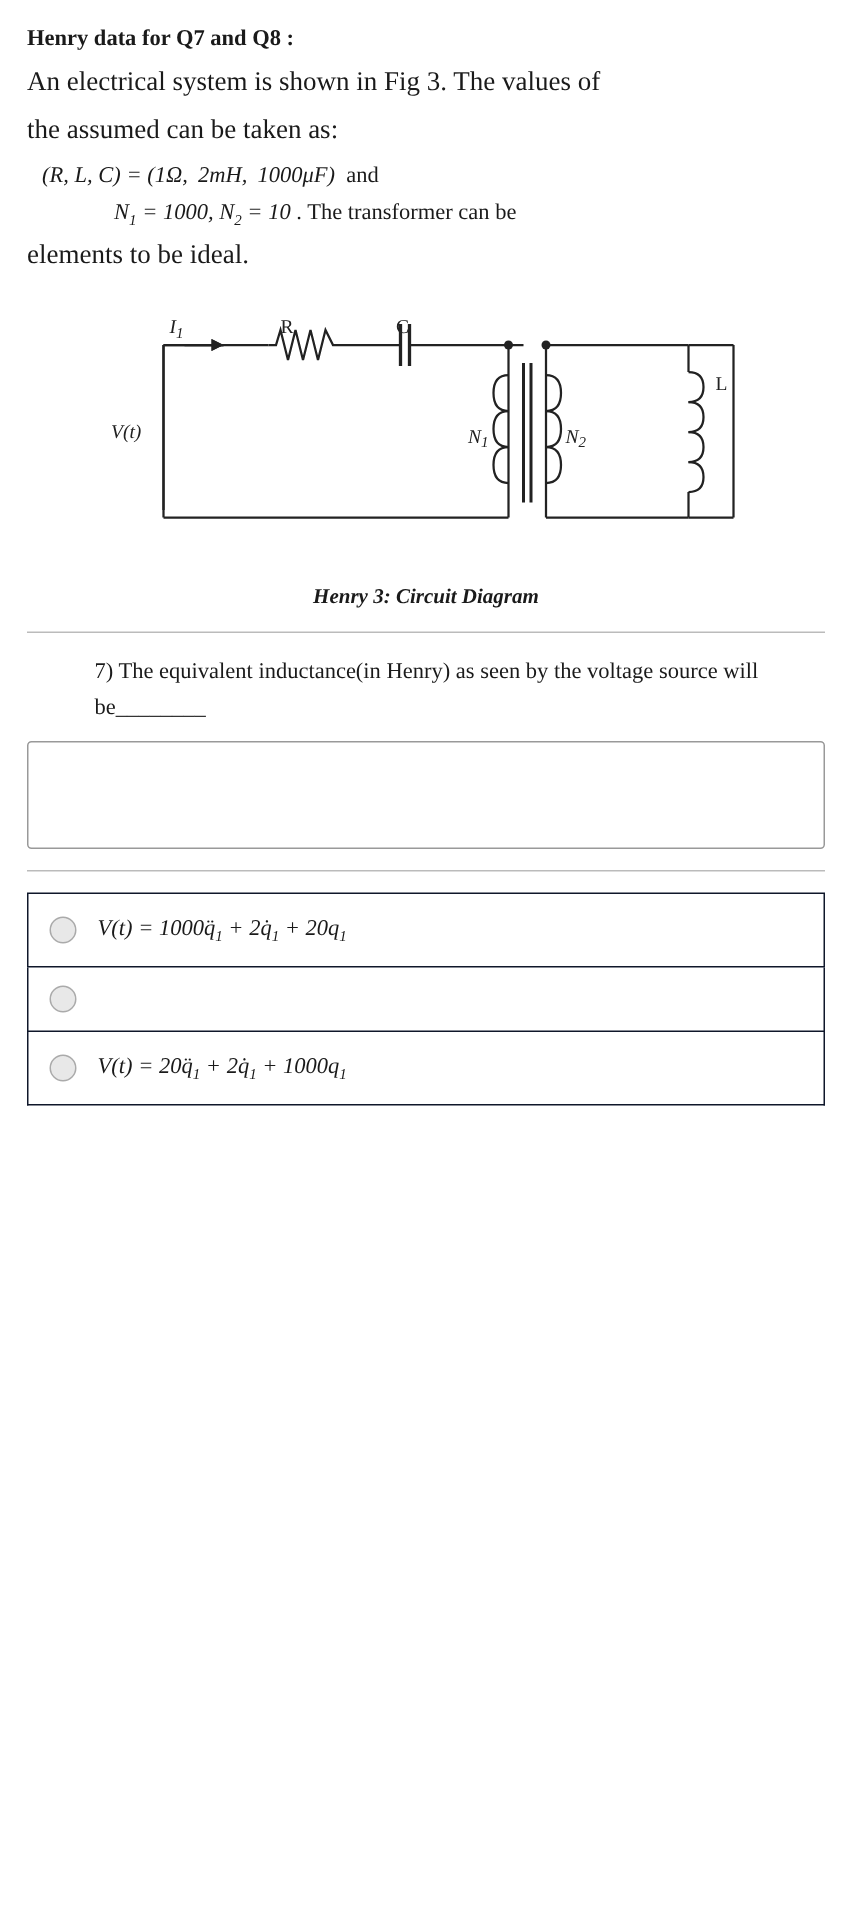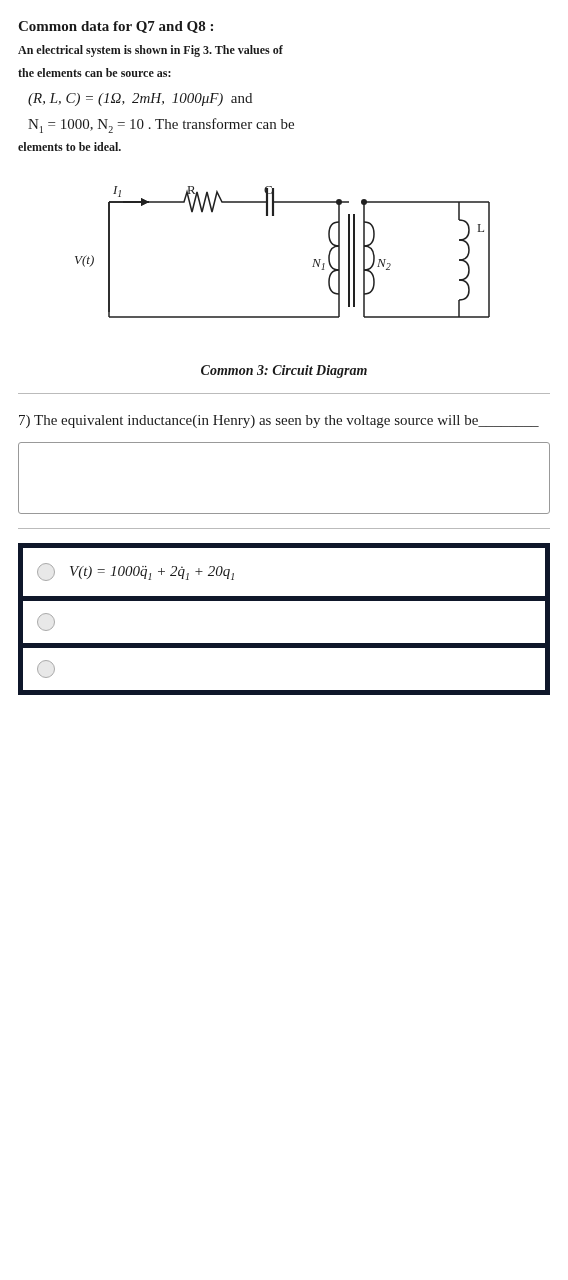--- a/index.html
+++ b/index.html
@@ -11,24 +11,23 @@
       font-size: 15px;
       color: #1a1a1a;
       padding: 18px 18px 30px 18px;
     }
     .header-title {
       font-weight: bold;
       font-size: 15px;
       margin-bottom: 6px;
     }
     .intro-text {
-      font-size: 12px;
+      font-size: 18px;
       line-height: 1.55;
       margin-bottom: 4px;
-      font-weight: bold;
     }
     .math-line {
       font-size: 15px;
       line-height: 1.7;
       margin-left: 10px;
     }
     .circuit-figure {
       margin: 16px auto 6px auto;
       display: flex;
       flex-direction: column;
@@ -46,33 +45,34 @@
       border-top: 1px solid #bbb;
       margin: 14px 0;
     }
     .question-block {
       margin-bottom: 10px;
     }
     .question-text {
       font-size: 15px;
       line-height: 1.6;
       margin-bottom: 10px;
+      margin-left: 45px;
     }
     .answer-box {
       border: 1.5px solid #999;
       border-radius: 3px;
       width: 100%;
       height: 72px;
       margin-bottom: 6px;
       background: #fff;
     }
     .option-row {
       display: flex;
       align-items: center;
-      border: 5px solid #0f172a;
+      border: 1px solid #0f172a;
       padding: 12px 14px;
       margin-bottom: 0;
       font-size: 15px;
       line-height: 1.5;
     }
     .option-row + .option-row {
       border-top: none;
     }
     .radio-circle {
       width: 18px;
@@ -93,30 +93,30 @@
     
     .circuit-svg-wrap {
       width: 430px;
       height: 185px;
       position: relative;
     }
   </style>
 </head>
 <body>
 
-<div class="header-title">Common data for Q7 and Q8 :</div>
+<div class="header-title">Henry data for Q7 and Q8 :</div>
 
 <div class="intro-text">An electrical system is shown in Fig 3. The values of</div>
-<div class="intro-text">the elements can be source as:</div>
+<div class="intro-text">the assumed can be taken as:</div>
 
 <div class="math-line">
   <span style="font-style:italic;">(R, L, C) = (1Ω,  2mH,  1000μF)</span>&nbsp; and
 </div>
 <div class="math-line">
-  <span style="">N<sub>1</sub> = 1000, N<sub>2</sub> = 10</span> . The transformer can be
+  <span style="font-style:italic;margin-left:48px;">N<sub>1</sub> = 1000, N<sub>2</sub> = 10</span> . The transformer can be
 </div>
 <div class="intro-text">elements to be ideal.</div>
 
 <div class="circuit-figure">
   <div class="circuit-svg-wrap">
     <svg width="430" height="185" viewBox="0 0 430 185" xmlns="http://www.w3.org/2000/svg" font-family="Georgia, serif" font-size="13">
 
       <line x1="40" y1="30" x2="40" y2="80" stroke="#222" stroke-width="1.5"></line>
 
       <line x1="40" y1="30" x2="80" y2="30" stroke="#222" stroke-width="1.5"></line>
@@ -183,21 +183,21 @@
 
       <line x1="40" y1="145" x2="270" y2="145" stroke="#222" stroke-width="1.5"></line>
       <line x1="295" y1="145" x2="390" y2="145" stroke="#222" stroke-width="1.5"></line>
 
       <line x1="390" y1="30" x2="420" y2="30" stroke="#222" stroke-width="1.5"></line>
       <line x1="420" y1="30" x2="420" y2="145" stroke="#222" stroke-width="1.5"></line>
       <line x1="390" y1="145" x2="420" y2="145" stroke="#222" stroke-width="1.5"></line>
 
     </svg>
   </div>
-  <div class="figure-caption">Common 3: Circuit Diagram</div>
+  <div class="figure-caption">Henry 3: Circuit Diagram</div>
 </div>
 
 <hr class="divider">
 
 <div class="question-block">
   <div class="question-text">
     <span>7)</span>
     <span> The equivalent inductance(in Henry) as seen by the voltage source will be________</span>
   </div>
   <div class="answer-box"></div>
@@ -214,14 +214,17 @@
     </span>
   </div>
 
 
   <div class="option-row">
     <span class="radio-circle"></span>
   </div>
 
   <div class="option-row">
     <span class="radio-circle"></span>
+    <span class="option-math">
+      <em>V</em>(<em>t</em>) = 20<em>q̈</em><sub>1</sub> + 2<em>q̇</em><sub>1</sub> + 1000<em>q</em><sub>1</sub>
+    </span>
   </div>
 </div>
 
 </body></html>

